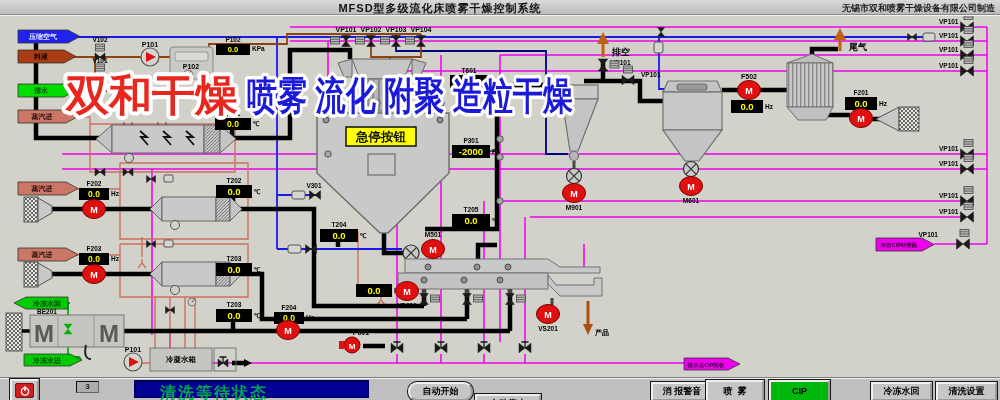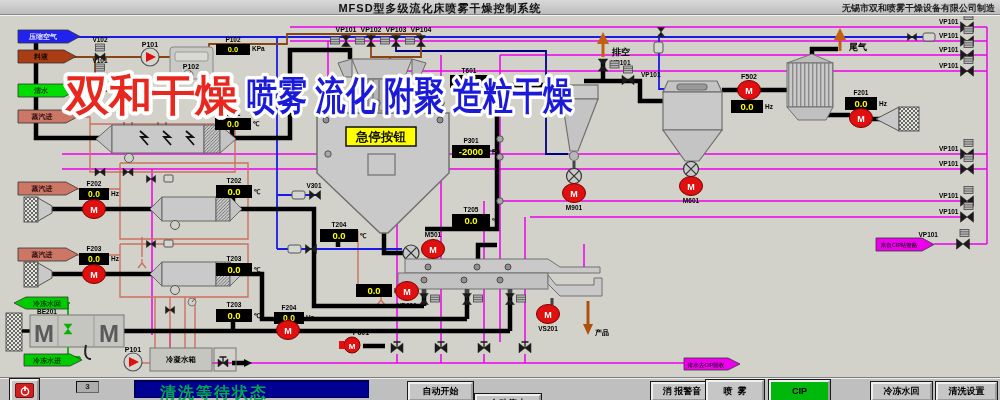--- a/index.html
+++ b/index.html
@@ -667,21 +667,21 @@
           <circle cx="6" cy="6.5" r="3.6" fill="none" stroke="#fff" stroke-width="1.4"></circle>
           <path d="M6,1.2V6" stroke="#fff" stroke-width="1.6"></path>
         </svg>
       </div>
     </div>
     <div id="alarmcount">3</div>
     <div id="statuspanel">
       <div id="statustext">清洗等待状态</div>
     </div>
     <div id="buttons">
-        <div class="btn" style="left: 408px; top: 4px; width: 61px; height: 15px;">自动开始</div>
+        <div class="btn" style="left: 408px; top: 4px; width: 61px; height: 15px; border-radius: 9px;">自动开始</div>
         <div class="btn" style="left: 475px; top: 16px; width: 62px; height: 15px;">自动停止</div>
         <div class="btn" style="left: 651px; top: 4px; width: 58px; height: 15px;">消 报警音</div>
         <div class="btn" style="left: 706px; top: 2px; width: 54px; height: 18px;">喷  雾</div>
         <div class="btn green" style="left: 769px; top: 2px; width: 57px; height: 18px;">CIP</div>
         <div class="btn" style="left: 871px; top: 4px; width: 57px; height: 15px;">冷冻水回</div>
         <div class="btn" style="left: 936px; top: 4px; width: 57px; height: 15px;">清洗设置</div>
       </div>
   </div>
 </div>
 

